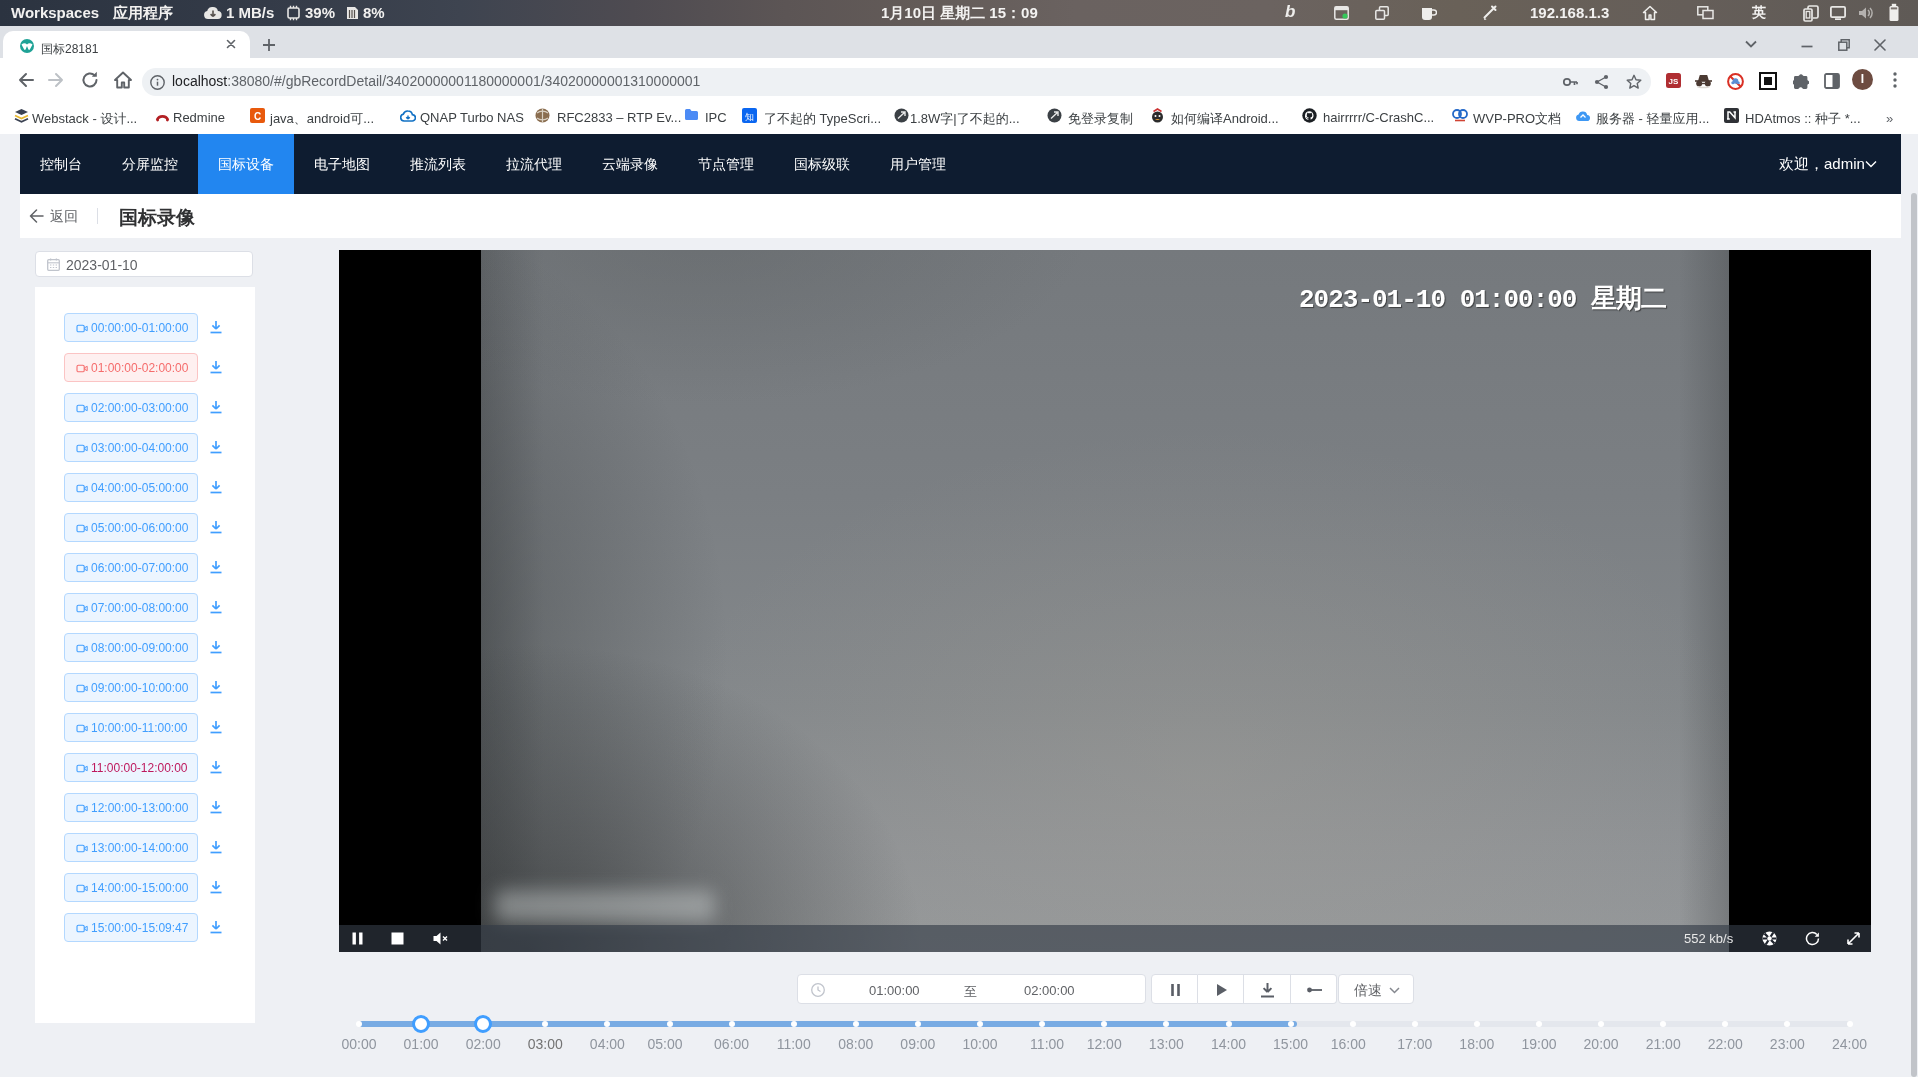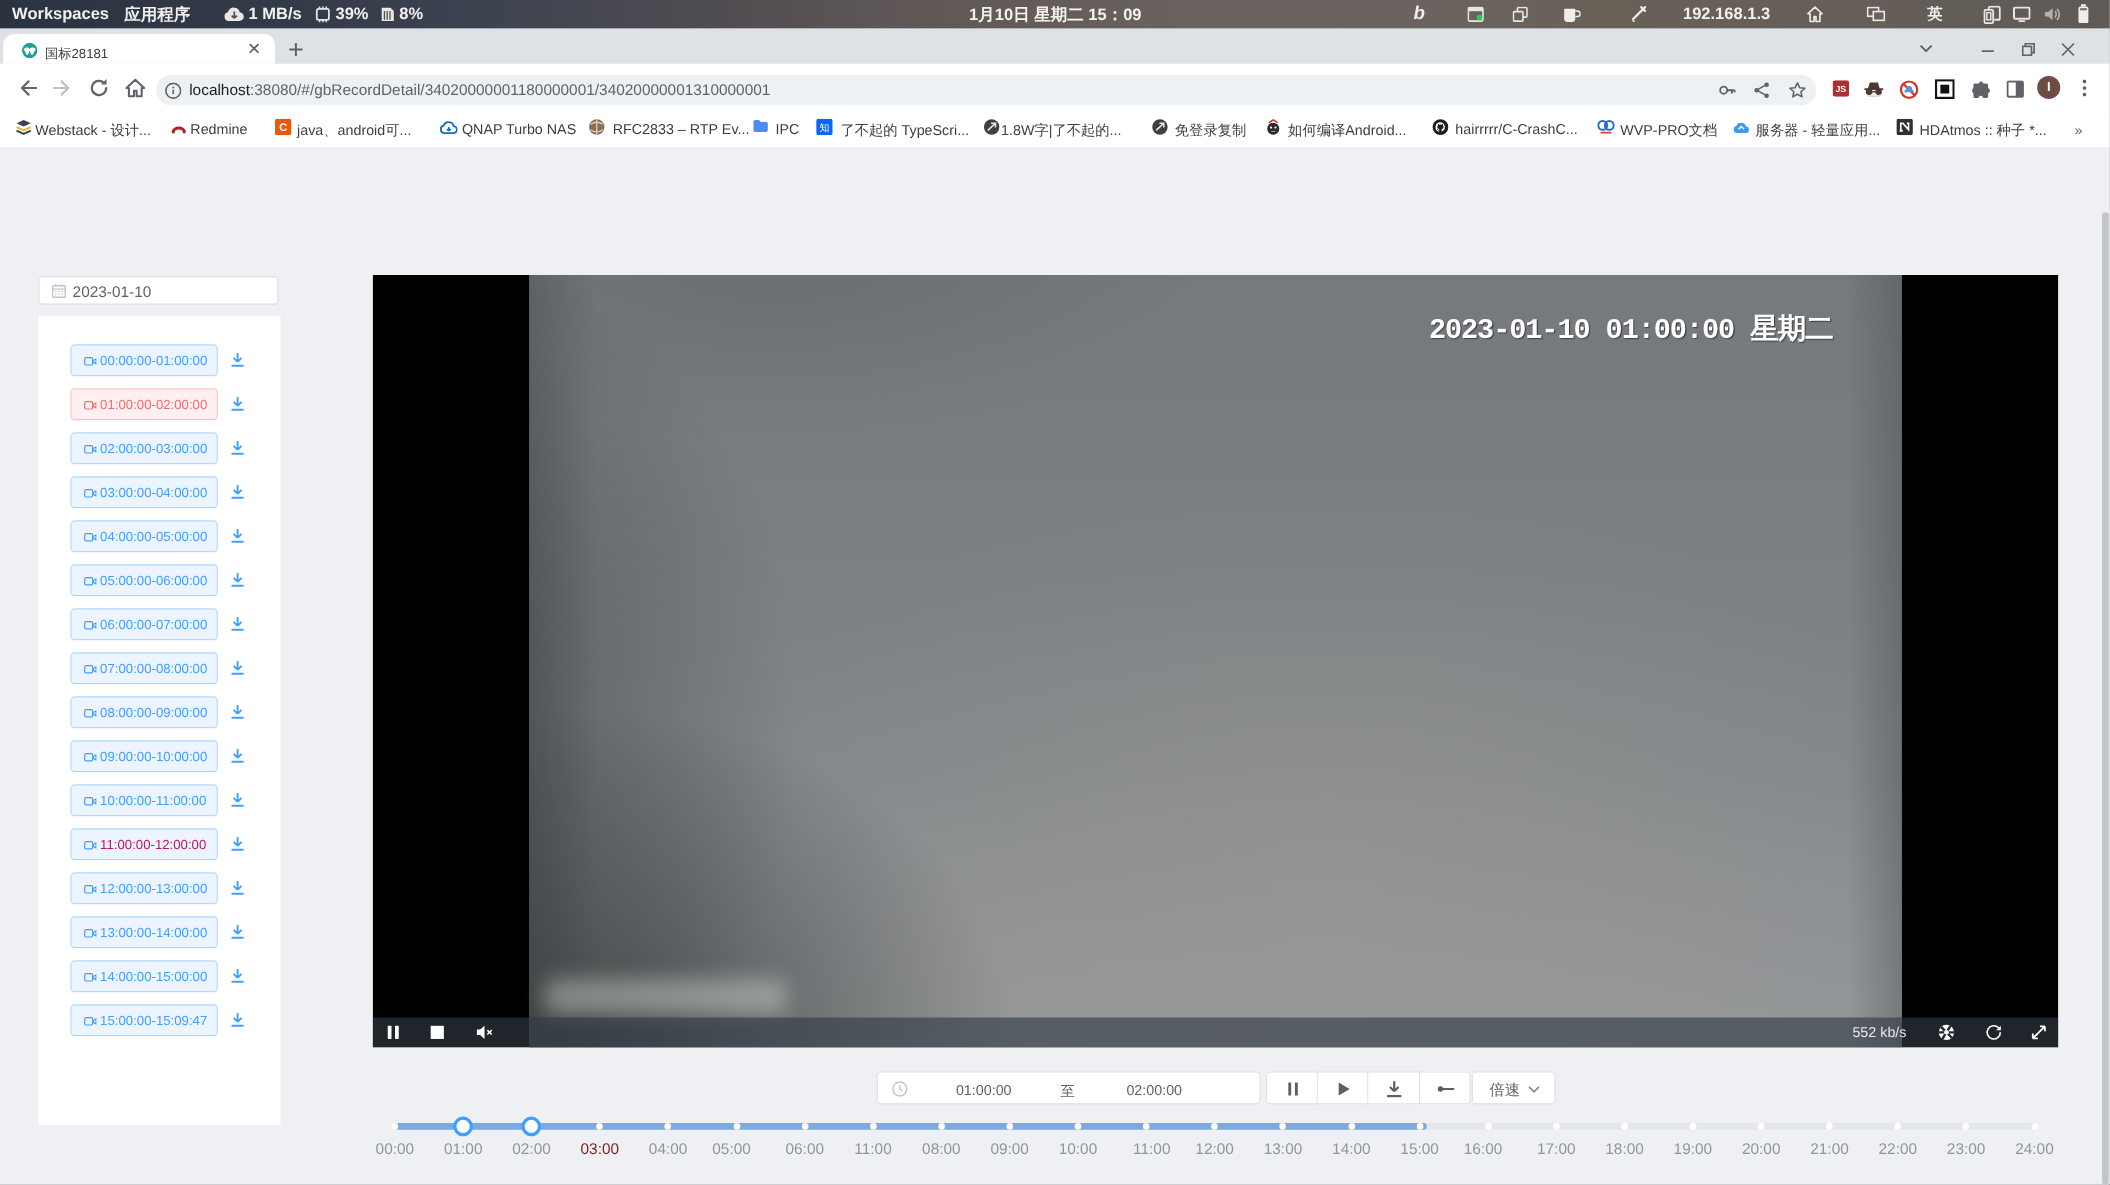--- a/index.html
+++ b/index.html
@@ -341,20 +341,48 @@
       <svg style="" width="15" height="15" viewBox="0 0 15 15">
         <rect width="15" height="15" rx="2" fill="#2f3136"></rect>
         <path d="M4 11V4h1.8L11 9.8V4" fill="none" stroke="#fff" stroke-width="1.5"></path>
         <path d="M9.5 4H12M3 11h2.8" stroke="#fff" stroke-width="1.5"></path>
       </svg>
     </div>
     <div class="abs" style="left:1745px;top:8px;font-size:13px;color:#3c4043;white-space:nowrap;">HDAtmos :: 种子 *...</div>
     <div class="abs" style="left:1886px;top:9px;font-size:13px;color:#5f6368;">»</div>
   </div>
 <div class="abs" style="left:0;top:134px;width:1918px;height:943px;background:#eef0f4;">
+    <div class="abs" style="left:20px;top:0;width:1881px;height:60px;background:#0e1c30;">
+      <div class="abs" style="left:0px;top:0;width:82px;height:60px;color:#fff;font-size:14px;text-align:center;line-height:60px;">控制台</div>
+      <div class="abs" style="left:82px;top:0;width:96px;height:60px;color:#fff;font-size:14px;text-align:center;line-height:60px;">分屏监控</div>
+      <div class="abs" style="left:178px;top:0;width:96px;height:60px;background:#2286f0;color:#fff;font-size:14px;text-align:center;line-height:60px;">国标设备</div>
+      <div class="abs" style="left:274px;top:0;width:96px;height:60px;color:#fff;font-size:14px;text-align:center;line-height:60px;">电子地图</div>
+      <div class="abs" style="left:370px;top:0;width:96px;height:60px;color:#fff;font-size:14px;text-align:center;line-height:60px;">推流列表</div>
+      <div class="abs" style="left:466px;top:0;width:96px;height:60px;color:#fff;font-size:14px;text-align:center;line-height:60px;">拉流代理</div>
+      <div class="abs" style="left:562px;top:0;width:96px;height:60px;color:#fff;font-size:14px;text-align:center;line-height:60px;">云端录像</div>
+      <div class="abs" style="left:658px;top:0;width:96px;height:60px;color:#fff;font-size:14px;text-align:center;line-height:60px;">节点管理</div>
+      <div class="abs" style="left:754px;top:0;width:96px;height:60px;color:#fff;font-size:14px;text-align:center;line-height:60px;">国标级联</div>
+      <div class="abs" style="left:850px;top:0;width:96px;height:60px;color:#fff;font-size:14px;text-align:center;line-height:60px;">用户管理</div>
+      <div class="abs" style="left:1759px;top:0;height:60px;line-height:60px;color:#fff;font-size:15px;">欢迎，admin</div>
+      <div class="abs" style="left:1845px;top:26px;">
+        <svg style="" width="12" height="8" viewBox="0 0 12 8">
+          <path d="M1 1.5l5 5 5-5" stroke="#fff" stroke-width="1.4" fill="none"></path>
+        </svg>
+      </div>
+    </div>
+    <div class="abs" style="left:20px;top:60px;width:1881px;height:44px;background:#fff;">
+      <div class="abs" style="left:9px;top:15px;">
+        <svg style="" width="15" height="14" viewBox="0 0 15 14">
+          <path d="M7.5 1L1.5 7l6 6M1.5 7H14" stroke="#606266" stroke-width="1.5" fill="none" stroke-linecap="round" stroke-linejoin="round"></path>
+        </svg>
+      </div>
+      <div class="abs" style="left:30px;top:14px;font-size:14px;color:#606266;">返回</div>
+      <div class="abs" style="left:77px;top:14px;width:1px;height:16px;background:#dcdfe6;"></div>
+      <div class="abs" style="left:99px;top:11px;font-size:19px;font-weight:700;color:#303133;">国标录像</div>
+    </div>
     <div class="abs" style="left:35px;top:117px;width:218px;height:26px;background:#fff;border:1px solid #dcdfe6;border-radius:4px;">
       <div class="abs" style="left:11px;top:6px;">
         <svg style="" width="13" height="13" viewBox="0 0 13 13">
           <rect x="0.7" y="1.7" width="11.6" height="10.6" rx="1" fill="none" stroke="#c0c4cc" stroke-width="1.3"></rect>
           <path d="M0.7 4.8h11.6" stroke="#c0c4cc" stroke-width="1.1"></path>
           <path d="M3.6 0.5v2M9.4 0.5v2" stroke="#c0c4cc" stroke-width="1.3"></path>
           <path d="M3 7h1.4M5.8 7h1.4M8.6 7h1.4M3 9.5h1.4M5.8 9.5h1.4M8.6 9.5h1.4" stroke="#c0c4cc" stroke-width="1.1"></path>
         </svg>
       </div>
       <div class="abs" style="left:30px;top:5px;font-size:14px;color:#606266;">2023-01-10</div>
@@ -717,21 +745,21 @@
     <div class="abs" style="left:1598.1px;top:887px;width:6px;height:6px;border-radius:50%;background:#fff;"></div>
     <div class="abs" style="left:1660.2px;top:887px;width:6px;height:6px;border-radius:50%;background:#fff;"></div>
     <div class="abs" style="left:1722.3px;top:887px;width:6px;height:6px;border-radius:50%;background:#fff;"></div>
     <div class="abs" style="left:1784.4px;top:887px;width:6px;height:6px;border-radius:50%;background:#fff;"></div>
     <div class="abs" style="left:1846.5px;top:887px;width:6px;height:6px;border-radius:50%;background:#fff;"></div>
     <div class="abs" style="left:412px;top:881px;width:18px;height:18px;border-radius:50%;background:#fff;border:3px solid #409eff;"></div>
     <div class="abs" style="left:474px;top:881px;width:18px;height:18px;border-radius:50%;background:#fff;border:3px solid #409eff;"></div>
     <div class="abs" style="left:337.0px;top:902px;width:44px;text-align:center;font-size:14px;color:#8f959e;">00:00</div>
     <div class="abs" style="left:399.1px;top:902px;width:44px;text-align:center;font-size:14px;color:#8f959e;">01:00</div>
     <div class="abs" style="left:461.2px;top:902px;width:44px;text-align:center;font-size:14px;color:#8f959e;">02:00</div>
-    <div class="abs" style="left:523.3px;top:902px;width:44px;text-align:center;font-size:14px;color:#7f1d1d;">03:00</div>
+    <div class="abs" style="left:523.3px;top:902px;width:44px;text-align:center;font-size:14px;color:#737373;">03:00</div>
     <div class="abs" style="left:585.4px;top:902px;width:44px;text-align:center;font-size:14px;color:#8f959e;">04:00</div>
     <div class="abs" style="left:647.5px;top:902px;width:44px;text-align:left;font-size:14px;color:#8f959e;">05:00</div>
     <div class="abs" style="left:709.6px;top:902px;width:44px;text-align:center;font-size:14px;color:#8f959e;">06:00</div>
     <div class="abs" style="left:771.7px;top:902px;width:44px;text-align:center;font-size:14px;color:#8f959e;">11:00</div>
     <div class="abs" style="left:833.8px;top:902px;width:44px;text-align:center;font-size:14px;color:#8f959e;">08:00</div>
     <div class="abs" style="left:895.9px;top:902px;width:44px;text-align:center;font-size:14px;color:#8f959e;">09:00</div>
     <div class="abs" style="left:958.0px;top:902px;width:44px;text-align:center;font-size:14px;color:#8f959e;">10:00</div>
     <div class="abs" style="left:1020.1px;top:902px;width:44px;text-align:right;font-size:14px;color:#8f959e;">11:00</div>
     <div class="abs" style="left:1082.2px;top:902px;width:44px;text-align:center;font-size:14px;color:#8f959e;">12:00</div>
     <div class="abs" style="left:1144.4px;top:902px;width:44px;text-align:center;font-size:14px;color:#8f959e;">13:00</div>

